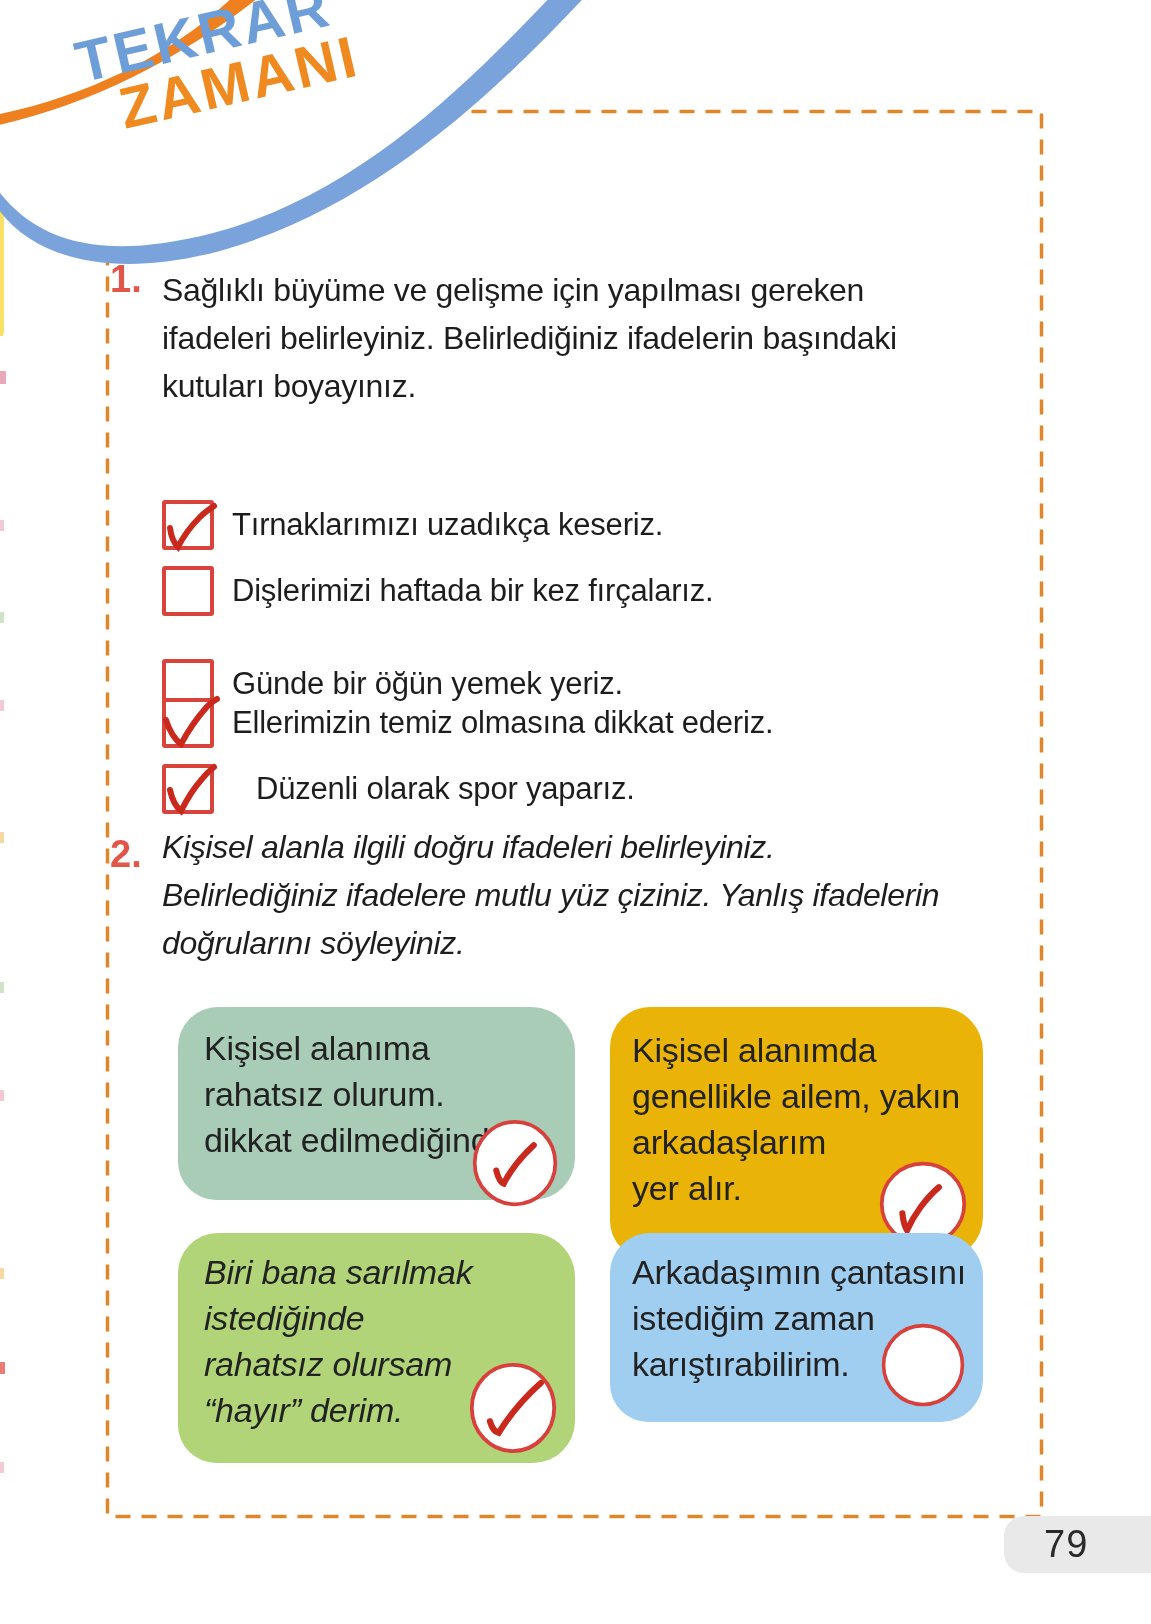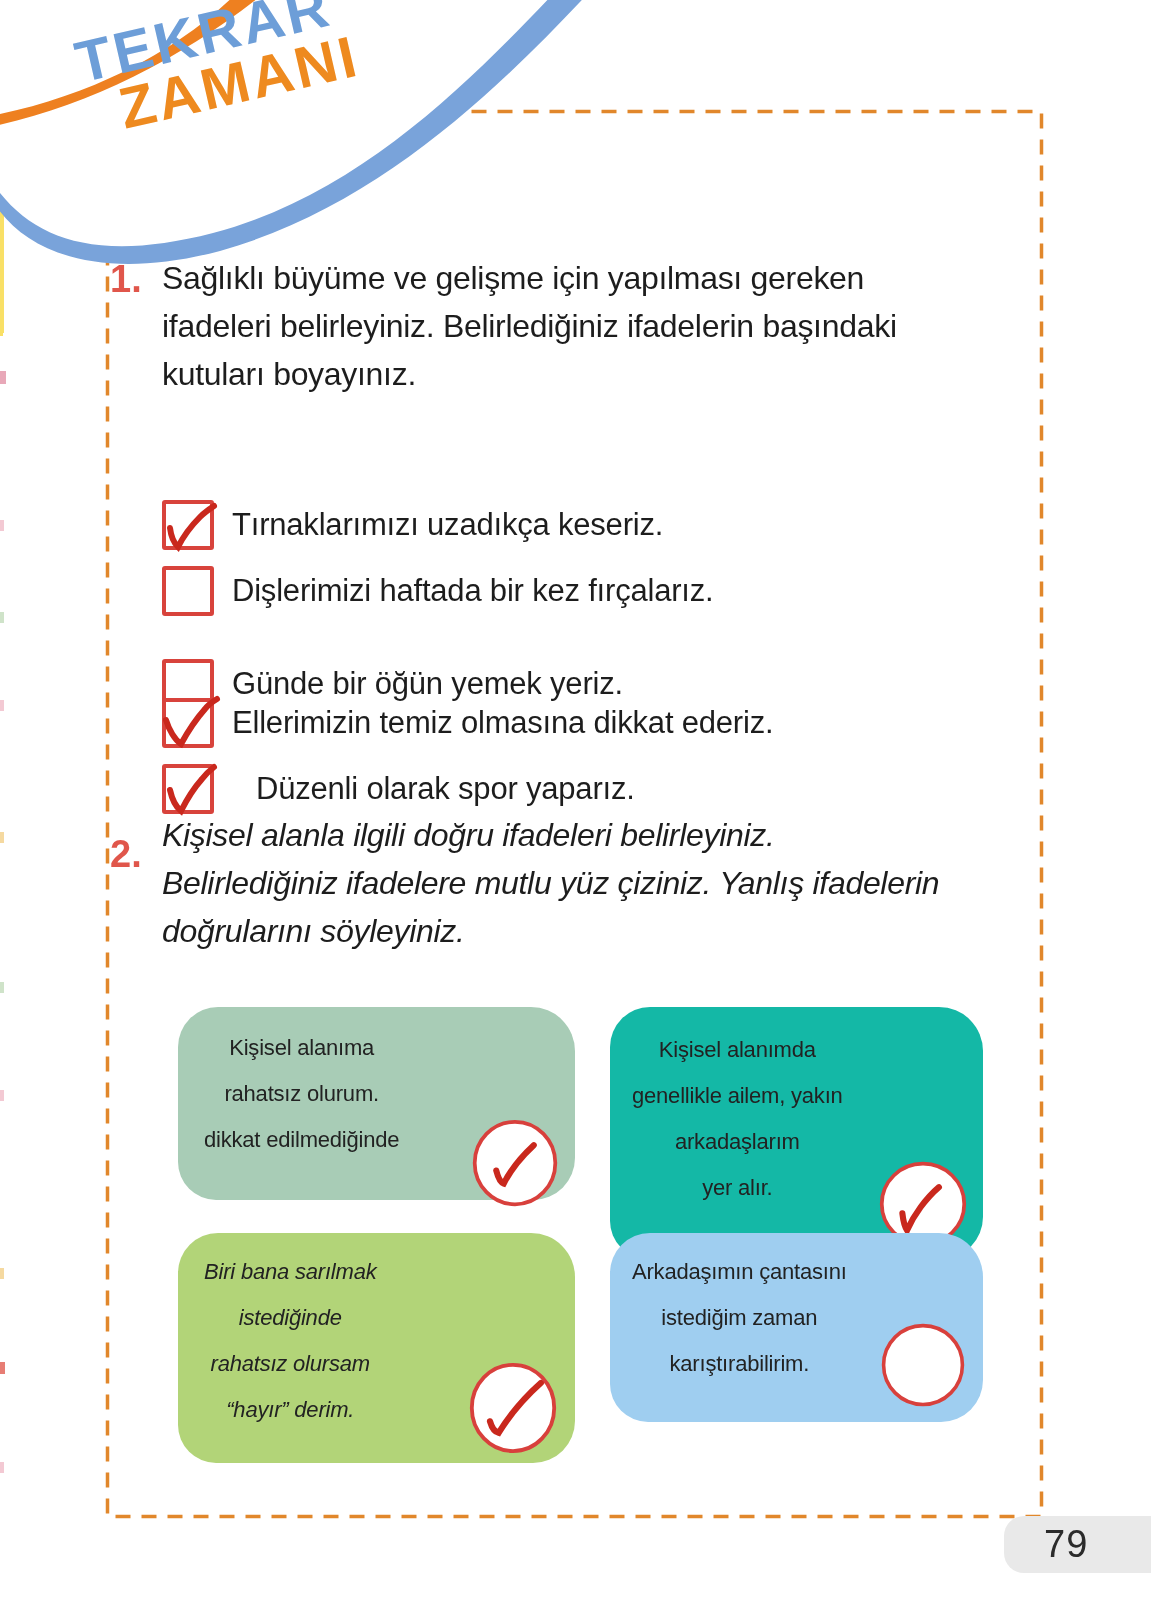--- a/index.html
+++ b/index.html
@@ -13,33 +13,33 @@
   
   #header-svg{position:absolute;left:0;top:0;z-index:2;pointer-events:none;}
   #title{position:absolute;left:70px;top:34px;z-index:3;transform:rotate(-13deg);
          transform-origin:left top;font-weight:bold;line-height:1.02;}
   #title .t1{font-size:58px;letter-spacing:3px;color:#6d9ed8;}
   #title .t2{font-size:58px;letter-spacing:3px;color:#ee8a1f;margin-left:32px;margin-top:-4px;}
 
   
   .qnum{position:absolute;left:110px;font-size:38px;font-weight:bold;color:#e0564b;z-index:4;}
   .prompt{position:absolute;left:162px;z-index:4;font-size:32px;line-height:48px;
-          letter-spacing:-0.3px;}
+          letter-spacing:-0.3px;margin-top:12px;}
   .prompt div{white-space:nowrap;}
 
   
   .item-row{position:absolute;left:162px;height:48px;display:flex;align-items:center;z-index:4;}
   .cbox{position:relative;width:44px;height:42px;border:4px solid #d8433c;border-radius:3px;
         background:#ffffff;flex:0 0 auto;}
   .hand-check{position:absolute;left:-10px;top:-14px;width:70px;height:70px;overflow:visible;}
   .item-label{margin-left:18px;font-size:31px;white-space:nowrap;letter-spacing:-0.2px;}
 
   
   .card{position:absolute;z-index:4;border-radius:40px 44px 42px 38px;}
-  .card-text{position:absolute;font-size:22px;line-height:46px;color:#222222;letter-spacing:-0.2px;text-align:center;}
+  .card-text{position:absolute;font-size:34px;line-height:46px;color:#222222;letter-spacing:-0.2px;}
   .card-text div{white-space:nowrap;}
   .answer-circle{position:absolute;overflow:visible;z-index:5;}
 
   
   #page-badge{position:absolute;left:1004px;top:1516px;width:170px;height:57px;background:#e9e9e9;
               border-radius:20px 0 0 20px;display:flex;align-items:center;justify-content:flex-start;
               z-index:4;}
   #page-badge span{font-size:38px;color:#2b2b2b;margin-left:40px;letter-spacing:1px;}
 
   
@@ -134,21 +134,21 @@
       <div>Kişisel alanıma</div>
       <div>rahatsız olurum.</div>
       <div>dikkat edilmediğinde</div>
     </div>
     <svg class="answer-circle" style="right:14px;bottom:-8px;" width="92" height="90" viewBox="0 0 96 96">
       <ellipse cx="48" cy="48" rx="43" ry="44" fill="#ffffff" stroke="#d8403c" stroke-width="4"></ellipse>
       <path d="M28 56 c2 8 5 13 8 14 c6 -12 18 -28 32 -41" fill="none" stroke="#c9281d" stroke-width="6.5" stroke-linecap="round"></path>
     </svg>
   </div>
 
-  <div class="card" style="left: 610px; top: 1007px; width: 373px; height: 252px; background: #14b8a6;">
+  <div class="card" style="left: 610px; top: 1007px; width: 373px; height: 252px; background: #eab308;">
     <div class="card-text" style="left:22px;top:20px;">
       <div>Kişisel alanımda</div>
       <div>genellikle ailem, yakın</div>
       <div>arkadaşlarım</div>
       <div>yer alır.</div>
     </div>
     <svg class="answer-circle" style="right:12px;bottom:10px;" width="96" height="90" viewBox="0 0 96 96">
       <ellipse cx="48" cy="48" rx="44" ry="43" fill="#ffffff" stroke="#d8403c" stroke-width="4"></ellipse>
       <path d="M26 58 c1 9 3 15 5 18 c7 -16 20 -34 34 -46" fill="none" stroke="#c9281d" stroke-width="6.5" stroke-linecap="round"></path>
     </svg>

